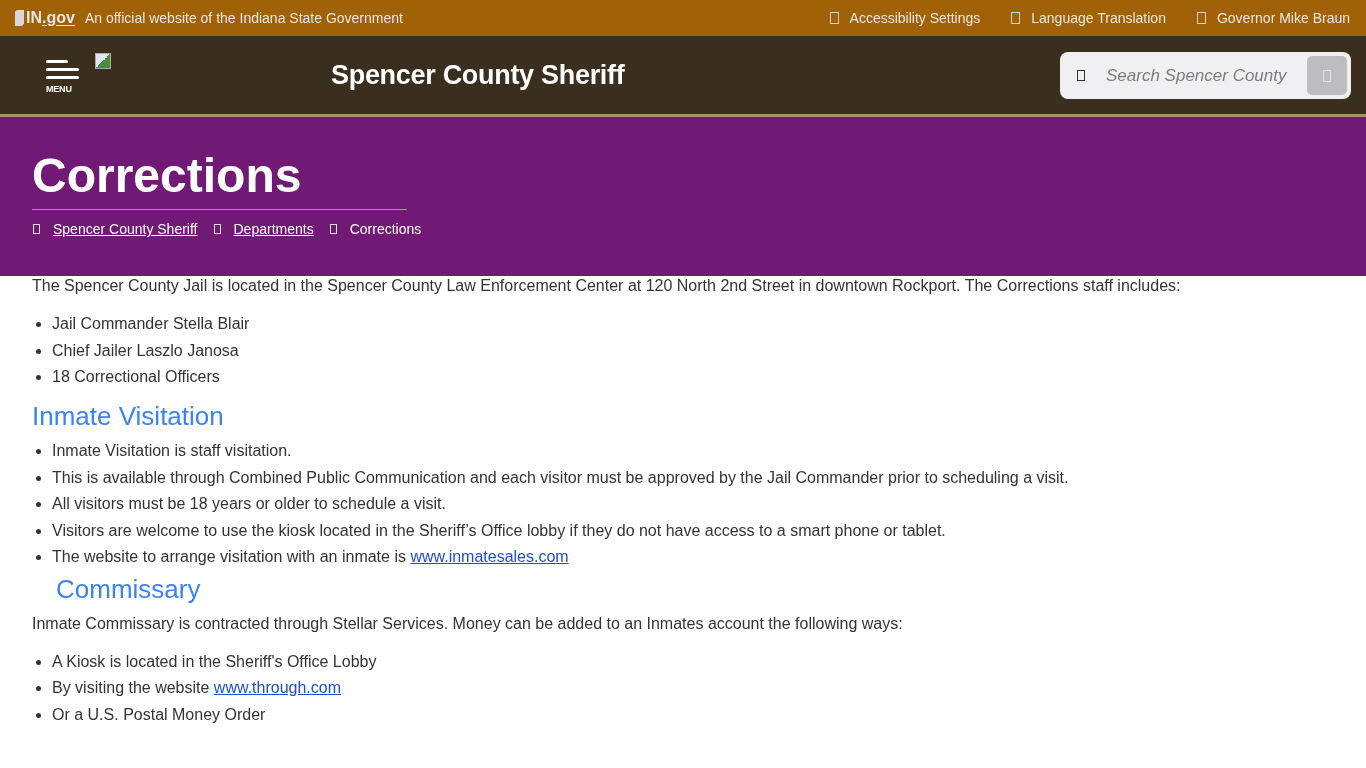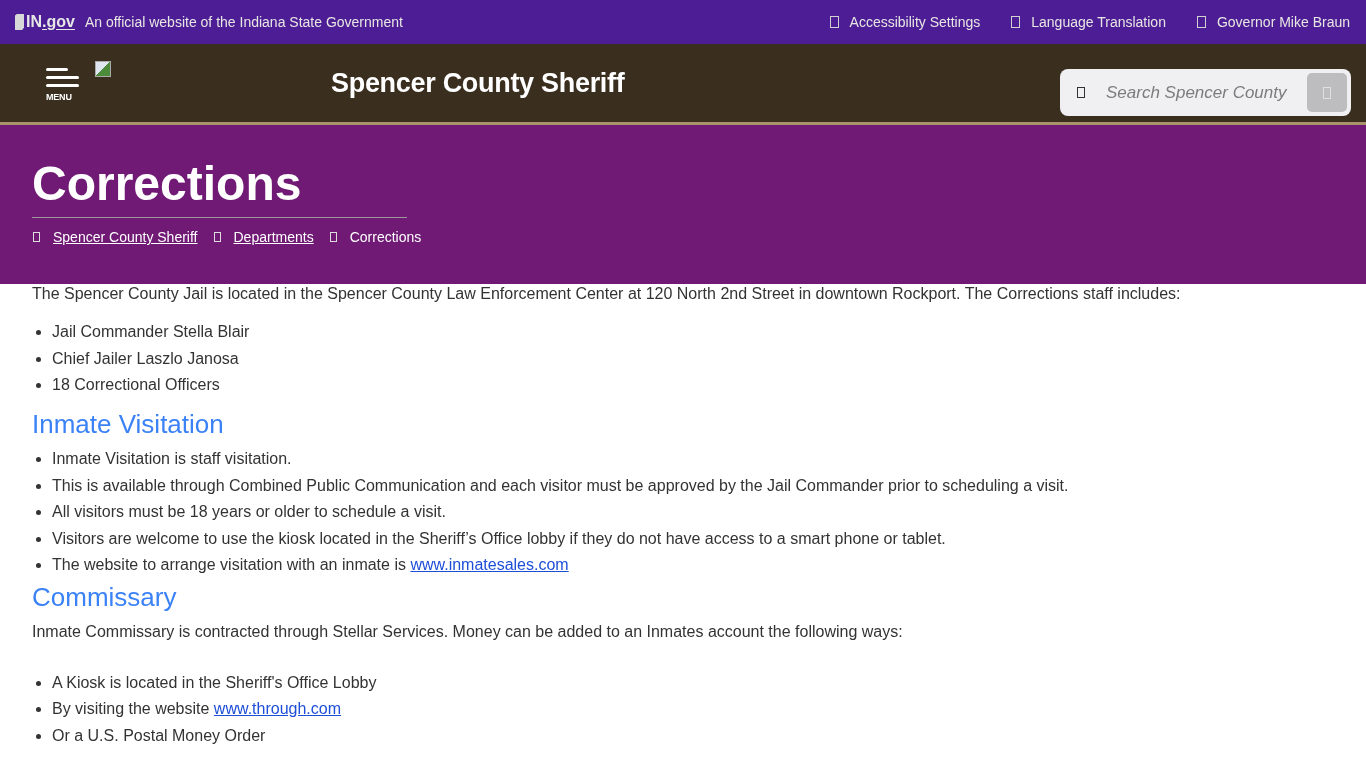--- a/index.html
+++ b/index.html
@@ -1,33 +1,33 @@
 <!DOCTYPE html>
 <html><head>
 <meta charset="utf-8">
 <style>
   html, body { margin:0; padding:0; }
   body { width:1366px; height:768px; overflow:hidden; background:#ffffff; font-family:"Liberation Sans", sans-serif; color:#333; }
-  .topbar { height:44px; background:#4c1d95; color:#e8e6e3; display:flex; align-items:center; justify-content:space-between; font-size:14px; }
+  .topbar { height:36px; background:#a16207; color:#e8e6e3; display:flex; align-items:center; justify-content:space-between; font-size:14px; }
   .topbar-left { display:flex; align-items:center; padding-left:15px; }
   .ingov { display:flex; align-items:center; font-weight:bold; font-size:16px; color:#e6e6e6; margin-right:10px; }
   .ingov-state { width:9px; height:16px; background:#d8d8d8; margin-right:2px; clip-path:polygon(20% 0,100% 0,100% 85%,80% 100%,0 100%,0 10%); }
   .ingov .gov { text-decoration:underline; text-underline-offset:2px; }
   .topbar-right { display:flex; align-items:center; padding-right:16px; }
   .toplink { display:flex; align-items:center; margin-left:31px; color:#e8e6e3; }
   .box-icon { display:inline-block; width:7px; height:10px; border:1px solid #d0d0d0; margin-right:11px; }
   .header { height:78px; background:#3a2f1e; border-bottom:3px solid #a8946b; position:relative; }
   .menu-btn { position:absolute; left:46px; top:24px; width:33px; cursor:pointer; }
   .menu-btn .bar { height:3px; background:#fff; border-radius:2px; margin-bottom:5px; }
   .menu-btn .bar.short { width:22px; }
   .menu-label { font-size:9px; font-weight:bold; color:#fff; margin-top:1px; letter-spacing:-0.2px; }
   .logo-img { position:absolute; left:95px; top:17px; width:16px; height:16px; }
   .logo-img .pic { width:14px; height:14px; background:linear-gradient(135deg,#dfe6ef 50%,#4c8b3a 50%); border:1px solid #aaa; }
   .site-title { position:absolute; left:331px; top:24px; font-size:27px; font-weight:bold; color:#fff; letter-spacing:-0.3px; }
-  .search { position:absolute; left:1060px; top:25px; width:291px; height:47px; background:#f0f0f3; border-radius:8px; display:flex; align-items:center; }
+  .search { position:absolute; left:1060px; top:16px; width:291px; height:47px; background:#f0f0f3; border-radius:8px; display:flex; align-items:center; }
   .search .s-icon { width:6px; height:9px; border:1px solid #333; margin-left:17px; }
   .search input { border:none; background:transparent; font-family:"Liberation Sans", sans-serif; font-size:17px; font-style:italic; color:#777; margin-left:19px; width:185px; outline:none; }
   .search input::placeholder { color:#7c7c7c; }
   .search-btn { position:absolute; right:4px; top:4px; width:40px; height:39px; background:#bdbdc0; border-radius:5px; display:flex; align-items:center; justify-content:center; }
   .search-btn .s-glyph { width:6px; height:10px; border:1px solid #e0e0e0; }
   .hero { height:159px; background:#701a75; position:relative; }
   .page-title { position:absolute; left:32px; top:31px; font-size:48px; font-weight:bold; color:#fff; margin:0; }
   .title-rule { position:absolute; left:32px; top:92px; width:375px; height:1px; background:#9a9a9a; }
   .breadcrumb { position:absolute; left:33px; top:104px; display:flex; align-items:center; font-size:14px; color:#fff; }
   .crumb { display:flex; align-items:center; margin-right:16px; }
@@ -115,20 +115,20 @@
     <li>18 Correctional Officers</li>
   </ul>
   <h2 style="margin-top:14px; margin-bottom:9px;">Inmate Visitation</h2>
   <ul>
     <li>Inmate Visitation is staff visitation.</li>
     <li>This is available through Combined Public Communication and each visitor must be approved by the Jail Commander prior to scheduling a visit.</li>
     <li>All visitors must be 18 years or older to schedule a visit.</li>
     <li>Visitors are welcome to use the kiosk located in the Sheriff’s Office lobby if they do not have access to a smart phone or tablet.</li>
     <li><span>The website to arrange visitation with an inmate is </span><a>www.inmatesales.com</a></li>
   </ul>
-  <h2 style="margin-top:6px; margin-bottom:9px;">Commissary</h2>
+  <h2 style="margin-top:6px; margin-bottom:9px;margin-left:24px;">Commissary</h2>
   <p>Inmate Commissary is contracted through Stellar Services. Money can be added to an Inmates account the following ways:</p>
-  <ul style="margin-top:31px;">
+  <ul style="margin-top:18px;">
     <li>A Kiosk is located in the Sheriff's Office Lobby</li>
     <li><span>By visiting the website </span><a>www.through.com</a></li>
     <li>Or a U.S. Postal Money Order</li>
   </ul>
 </div>
 
 </body></html>

